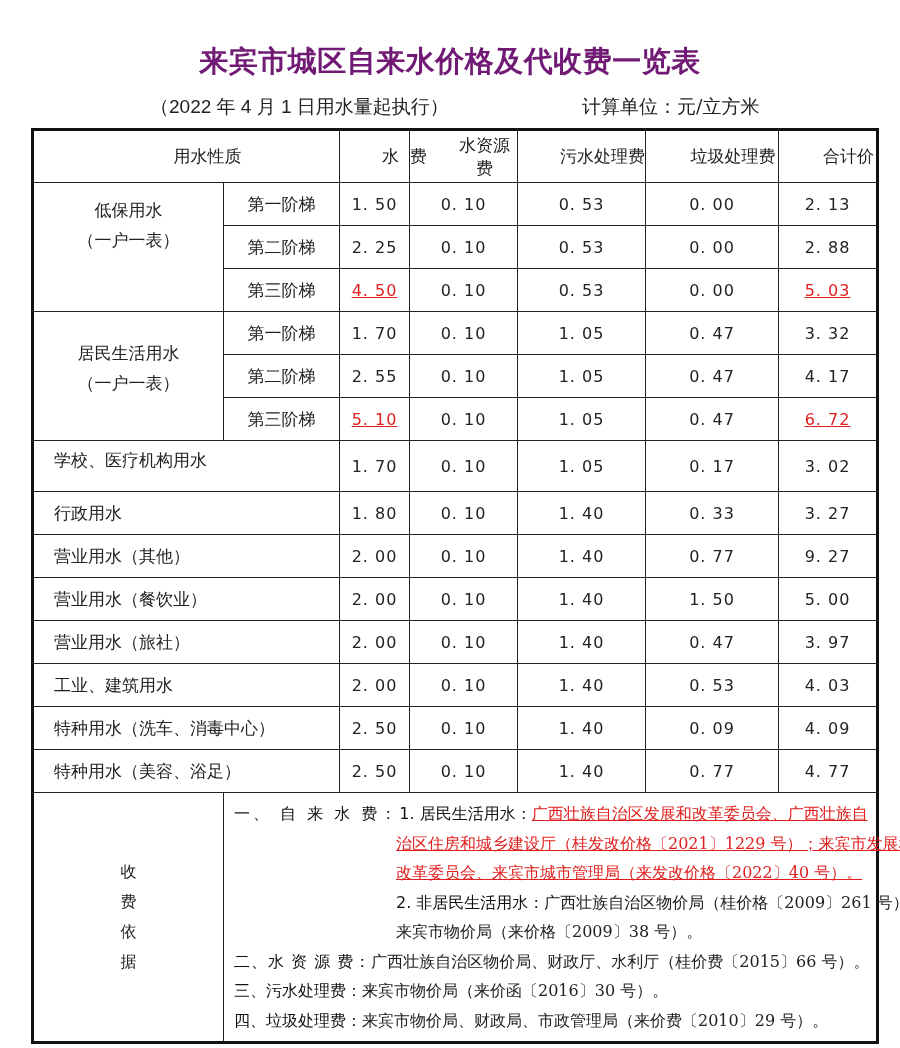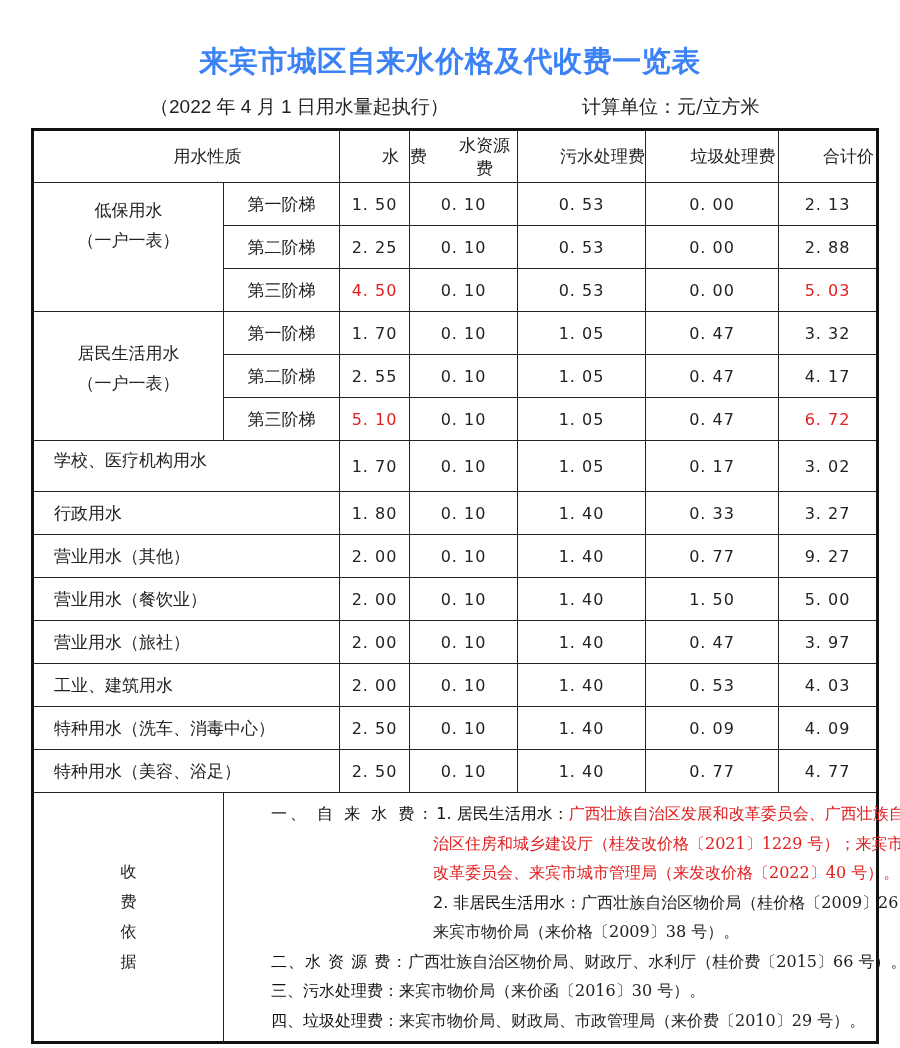--- a/index.html
+++ b/index.html
@@ -1,30 +1,30 @@
 <!DOCTYPE html>
 <html><head>
 <meta charset="utf-8">
 <style>
   html, body { margin: 0; padding: 0; background: #ffffff; }
   body { width: 900px; height: 1048px; position: relative; overflow: hidden; font-family: "DejaVu Sans", "Liberation Sans", sans-serif; color: #111; }
-  .title { position: absolute; top: 42px; left: 0; width: 900px; text-align: center; font-size: 29px; font-weight: bold; letter-spacing: 0.5px; color: #3b82f6; }
+  .title { position: absolute; top: 42px; left: 0; width: 900px; text-align: center; font-size: 29px; font-weight: bold; letter-spacing: 0.5px; color: #701a75; }
   .subtitle { position: absolute; top: 94px; left: 150px; font-family: Liberation Sans, sans-serif; font-size: 19px; color: #222; }
   .unit { position: absolute; top: 94px; left: 582px; font-family: "DejaVu Serif", "Liberation Serif", serif; font-size: 19px; color: #222; }
   table.main { position: absolute; top: 128px; left: 31px; width: 845px; border-collapse: collapse; border: 3px solid #111; table-layout: fixed; }
   table.main td { border: 1px solid #222; font-size: 16px; text-align: center; padding: 0; height: 42px; color: #222; }
   table.main tr.head td { height: 51px; font-size: 17px; padding-left: 42px; }
   table.main td.left { text-align: left; padding-left: 20px; font-size: 17px; }
   table.main td.group { font-size: 17px; line-height: 30px; }
   table.main td.tier { font-size: 17px; }
-  .red { color: #e02020 !important; }
+  .red { color: #e02020 !important; text-decoration: underline; }
   td.num { letter-spacing: 1px; }
   td.basis-label { font-size: 18px; line-height: 30px; vertical-align: middle; }
   td.basis { text-align: left !important; vertical-align: top; padding: 6px 6px 6px 10px !important; font-size: 16px; line-height: 29.5px; }
-  .b-line { white-space: nowrap; margin-left: 37px; }
+  .b-line { white-space: nowrap; }
   .b-head { font-family: "DejaVu Sans", "Liberation Sans", sans-serif; color: #111; }
   .b-serif { font-family: "DejaVu Serif", "Liberation Serif", serif; }
   .b-indent { padding-left: 162px; }
 </style>
 </head>
 <body>
 
 <div class="title">来宾市城区自来水价格及代收费一览表</div>
 <div class="subtitle">（2022 年 4 月 1 日用水量起执行）</div>
 <div class="unit">计算单位：元/立方米</div>

